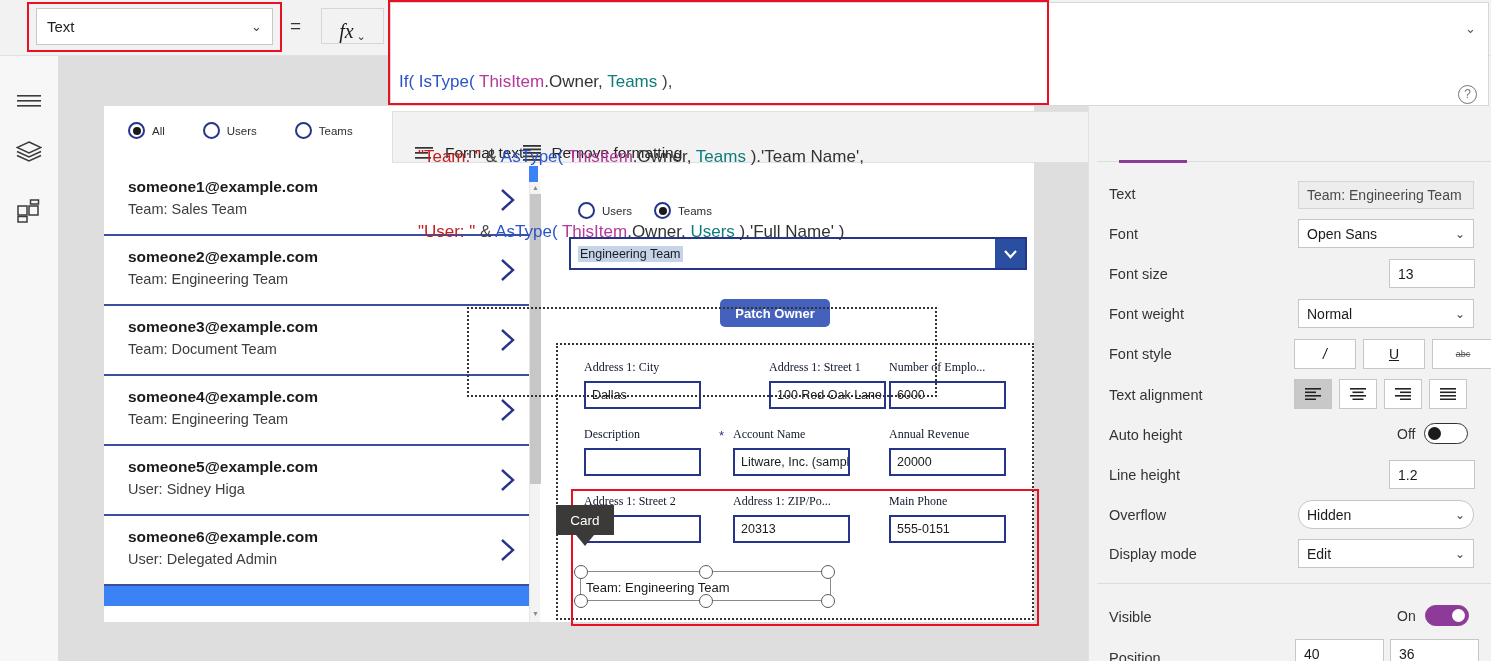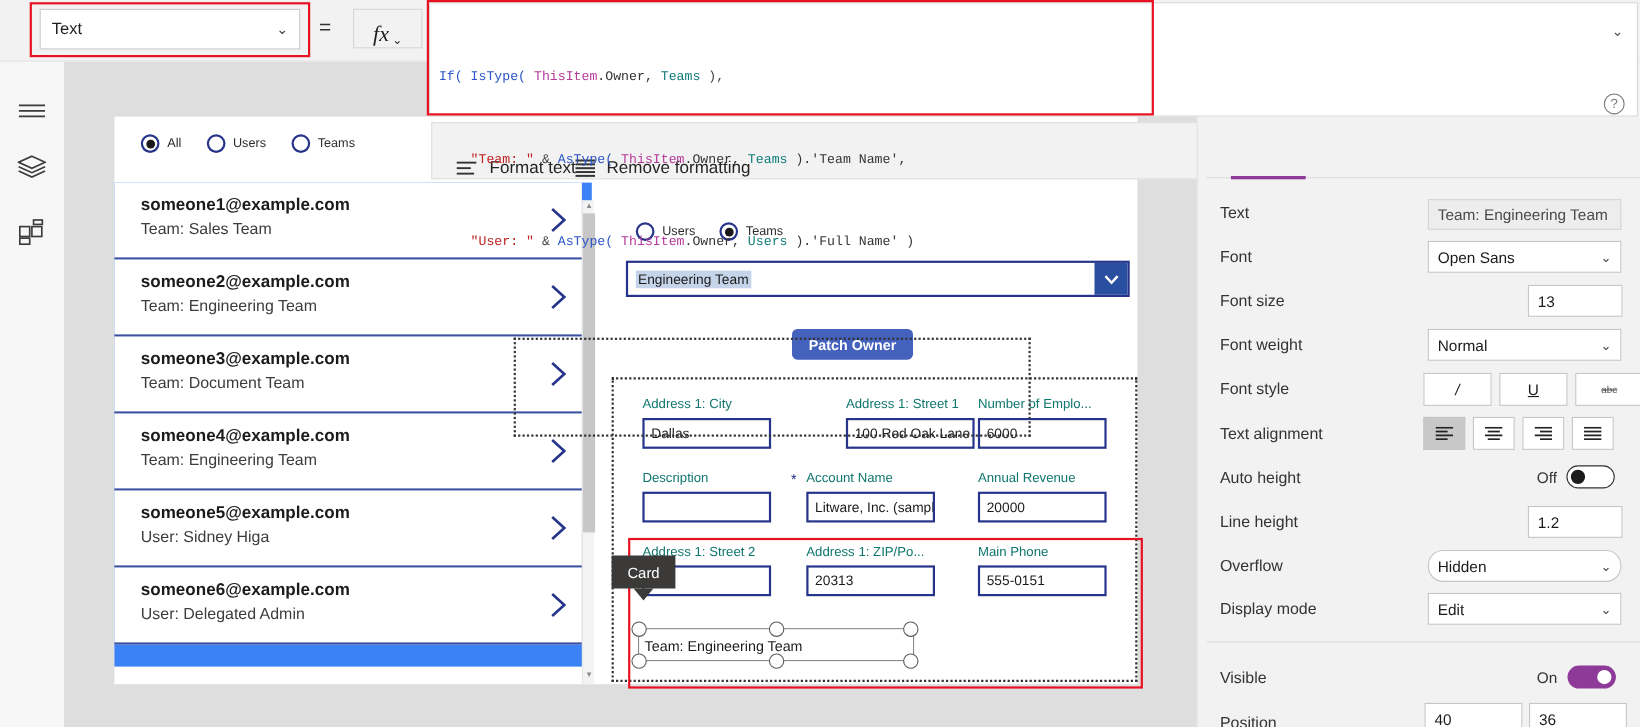--- a/index.html
+++ b/index.html
@@ -41,23 +41,23 @@
 
   .formula-box {
     position: absolute; left: 390px; top: 2px; width: 1099px; height: 104px;
     background: #ffffff; border: 1px solid #d8d8d8;
   }
   .red-outline-formula {
     position: absolute; left: 388px; top: 0px; width: 661px; height: 105px;
     border: 2px solid #e81123; pointer-events: none;
   }
   .formula-code {
-    position: absolute; left: 8px; top: 5px;
-    font-family: Liberation Mono, monospace;
-    font-size: 12px; line-height: 25px; white-space: pre;
+    position: absolute; left: 8px; top: 16px;
+    font-family: Liberation Sans, sans-serif;
+    font-size: 17px; line-height: 25px; white-space: pre;
   }
   .tk-fn   { color: #2a54c7; }
   .tk-ctrl { color: #2a54c7; }
   .tk-str  { color: #c02020; }
   .tk-ent  { color: #0e7c7b; }
   .tk-this { color: #b4399a; }
   .tk-pun  { color: #444444; }
   .tk-prop { color: #333333; }
   .formula-expand {
     position: absolute; right: 12px; top: 18px; font-size: 13px; color: #555;
@@ -84,21 +84,21 @@
     position: absolute; left: 58px; top: 56px; width: 1030px; height: 605px;
     background: #dedede;
   }
   .app-screen {
     position: absolute; left: 104px; top: 106px; width: 930px; height: 516px;
     background: #ffffff;
   }
 
   
   .gal-radios {
-    position: absolute; left: 24px; top: 16px; display: flex; align-items: center; gap: 1px;
+    position: absolute; left: 24px; top: 16px; display: flex; align-items: center; gap: 16px;
   }
   .radio { display: flex; align-items: center; margin-right: 22px; }
   .radio .dot {
     width: 17px; height: 17px; border-radius: 50%;
     border: 2px solid #27348b; background: #fff;
     display: flex; align-items: center; justify-content: center; margin-right: 7px;
   }
   .radio .dot.sel::after {
     content: ""; width: 8px; height: 8px; border-radius: 50%; background: #1a1a1a;
   }
@@ -160,21 +160,21 @@
     background: #4462bd; color: #ffffff; border-radius: 5px;
     display: flex; align-items: center; justify-content: center;
     font-size: 13px; font-weight: bold;
   }
 
   .form-outer {
     position: absolute; left: 452px; top: 237px; width: 478px; height: 277px;
     border: 2px dotted #333333;
   }
   .fld { position: absolute; }
-  .fld .flab { font-size: 12px; color: #0f766e; white-space: nowrap; }
+  .fld .flab { font-size: 12px; color: #0f172a; white-space: nowrap; font-family: Liberation Serif, serif; }
   .fld .fin {
     margin-top: 6px; width: 117px; height: 28px;
     border: 2px solid #27348b; background: #ffffff;
     display: flex; align-items: center; padding-left: 6px;
     font-size: 12.5px; color: #1b1b1b; overflow: hidden; white-space: nowrap;
   }
   .req-star { position: absolute; font-size: 13px; color: #27348b; }
 
   .sel-card {
     position: absolute; left: 467px; top: 307px; width: 470px; height: 90px;

